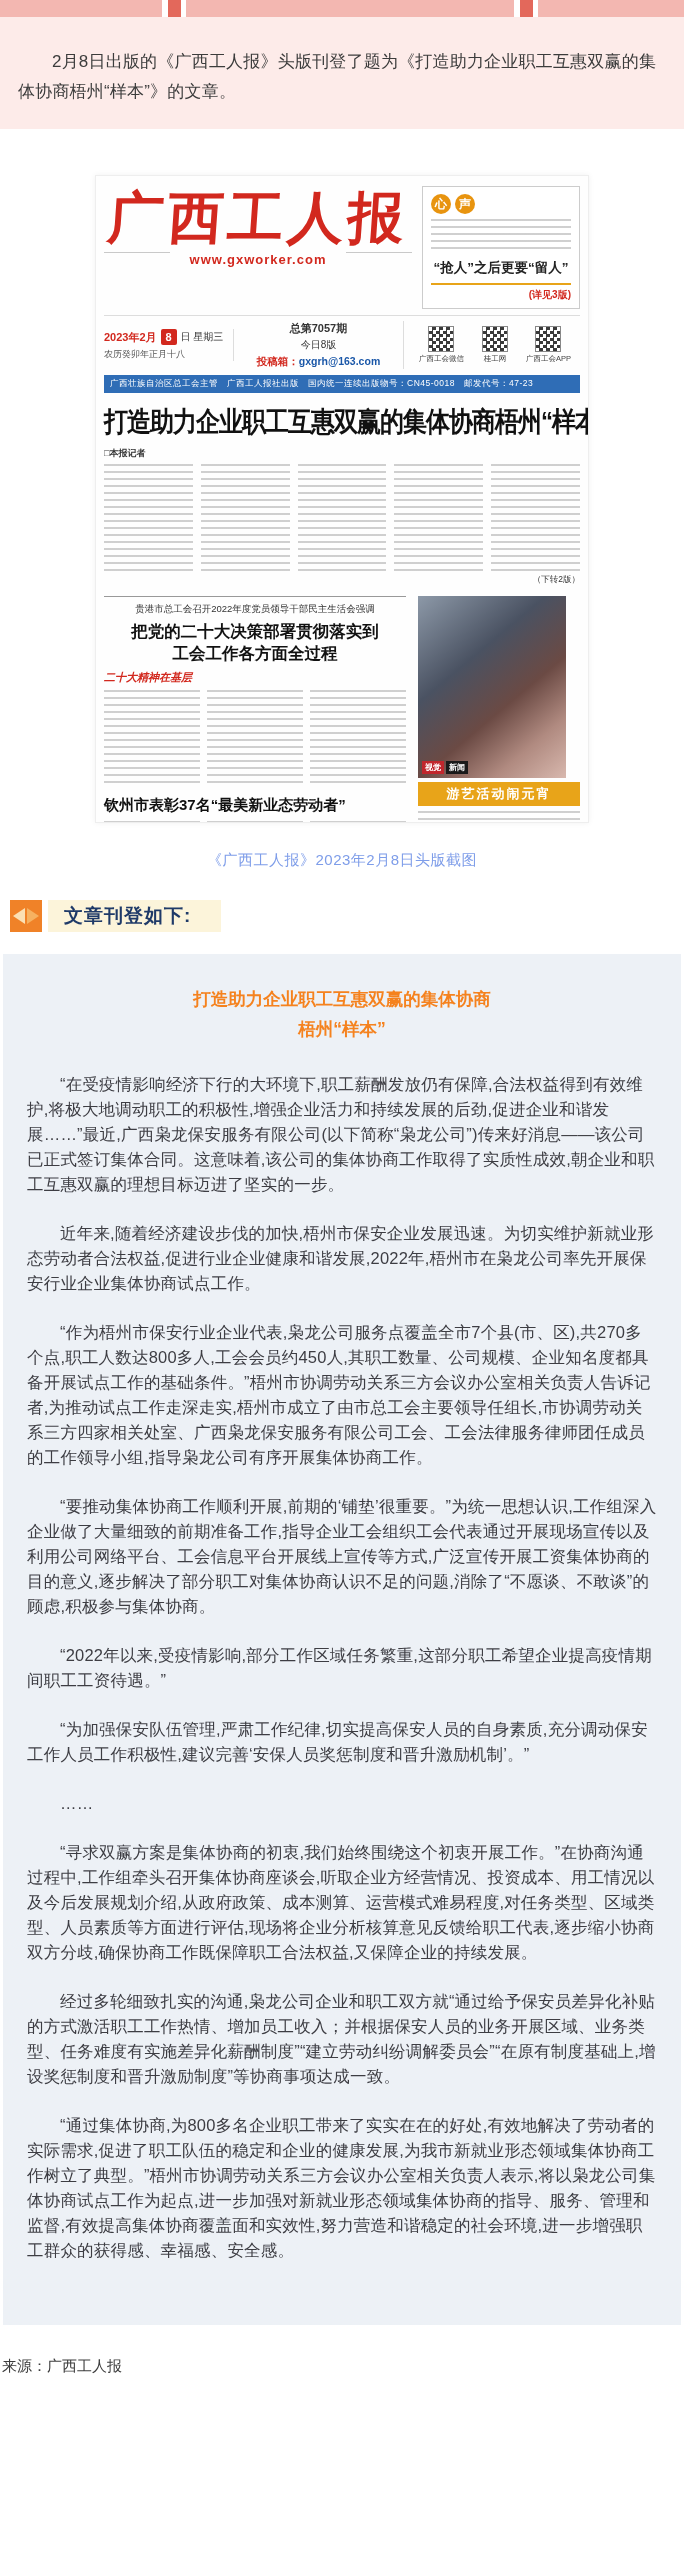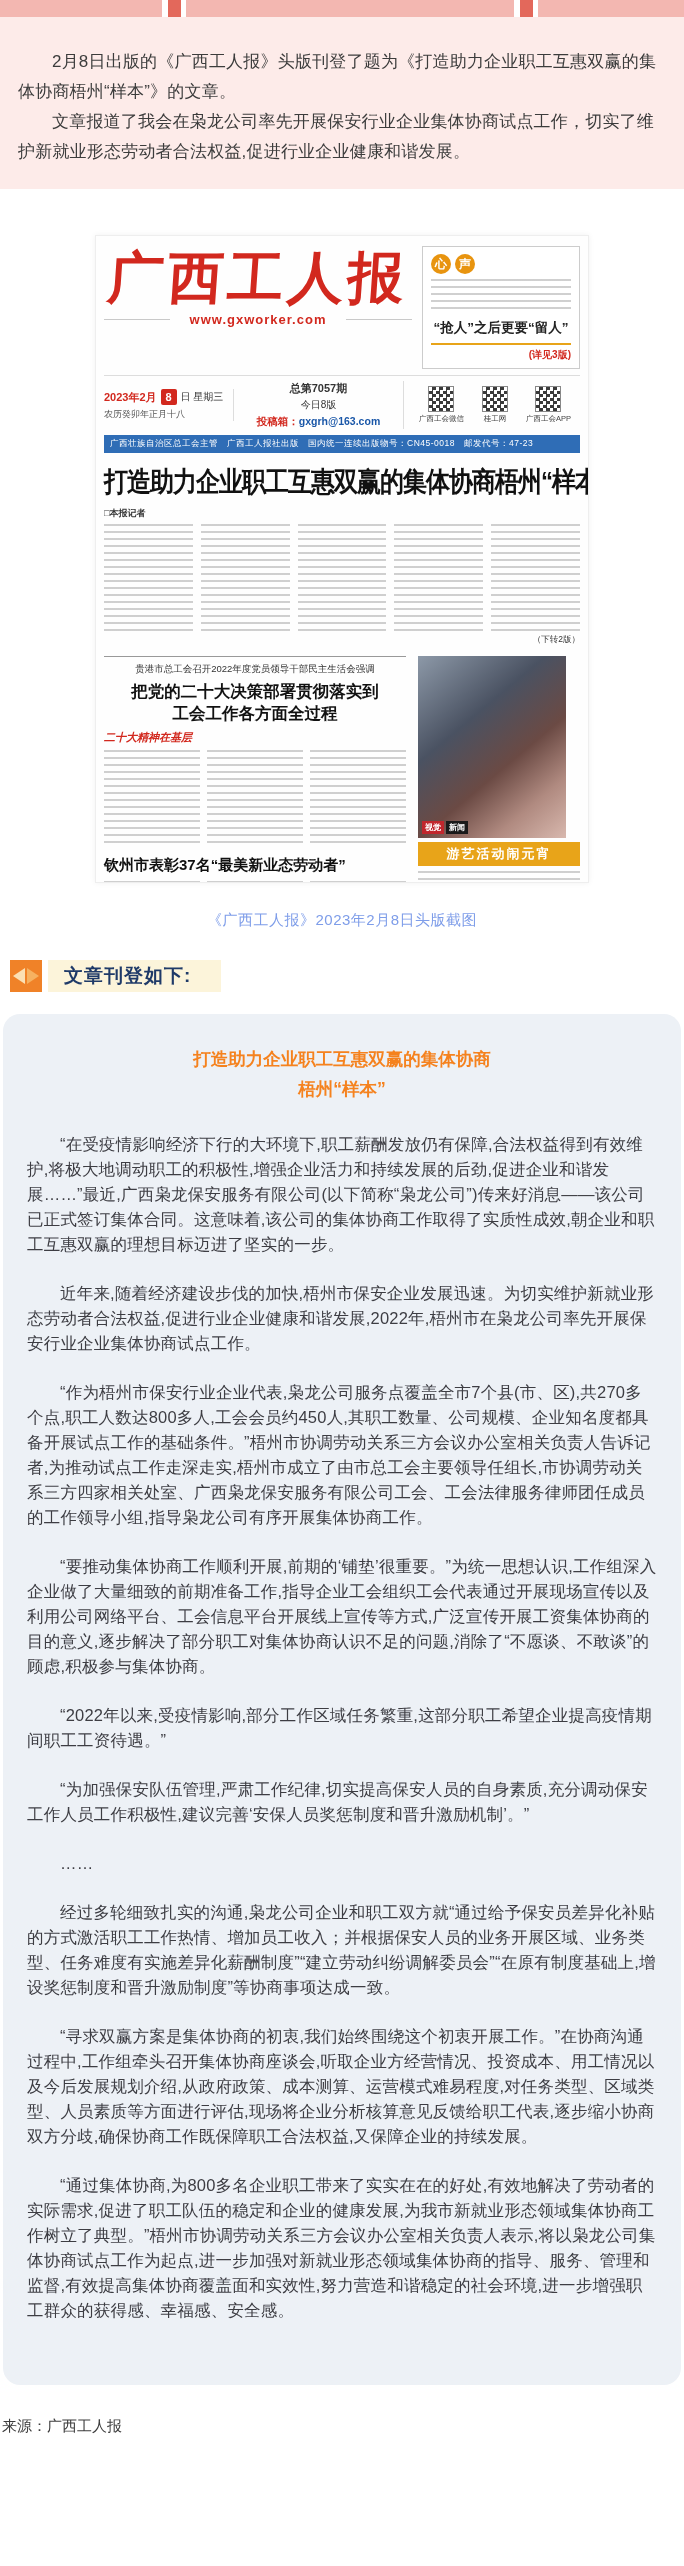--- a/index.html
+++ b/index.html
@@ -29,21 +29,21 @@
     width:494px; height:648px; background:#fefefe; border:1px solid #eeeeee;
     padding:10px 8px 6px 8px; overflow:hidden; box-shadow:0 0 6px rgba(0,0,0,0.06);
   }
   .np-top { display:flex; gap:10px; }
   .masthead-col { flex:1; }
   .masthead {
     font-family:"DejaVu Serif","Liberation Serif",serif;
     font-size:56px; font-weight:900; color:#d2281e; letter-spacing:4px;
     transform:skewX(-4deg); line-height:62px; text-align:center; white-space:nowrap;
   }
-  .site-row { display:flex; align-items:center; gap:20px; margin-top:4px; }
+  .site-row { display:flex; align-items:flex-start; gap:20px; margin-top:4px; }
   .site-row .rule { flex:1; height:1px; background:#c9c9c9; }
   .site-url { color:#d2281e; font-weight:bold; font-size:13px; letter-spacing:1px; }
 
   .xinsheng-box {
     width:158px; border:1px solid #cccccc; padding:7px 8px 6px 8px; background:#fff;
   }
   .badge-row { display:flex; gap:4px; margin-bottom:5px; }
   .o-badge {
     width:20px; height:20px; border-radius:50%; background:#e8940f; color:#fff;
     font-size:12px; font-weight:bold; display:flex; align-items:center; justify-content:center;
@@ -125,21 +125,21 @@
   }
   .sh-icon .d2 {
     position:absolute; right:3px; top:8px; width:0; height:0;
     border-top:8px solid transparent; border-bottom:8px solid transparent; border-left:12px solid #f6b160;
   }
   .sh-strip { background:#fcf4da; height:32px; display:flex; align-items:center; padding:0 30px 0 16px; margin-left:6px; }
   .sh-title { font-size:19px; font-weight:bold; color:#1f3a68; letter-spacing:1px; }
 
   
   .article-box {
-    margin:22px 3px 0 3px; background:#edf1f6; padding:30px 24px 38px 24px;border-radius:17px;
+    margin:22px 3px 0 3px; background:#edf1f6; padding:30px 24px 38px 24px;
   }
   .a-title { text-align:center; color:#f5821e; font-weight:bold; font-size:17.5px; line-height:30px; }
   .article-body { margin-top:28px; }
   .article-body p {
     font-size:16.5px; line-height:25px; color:#3d3d43; text-indent:2em;
     margin:24px 0; letter-spacing:0.2px;
   }
   .article-body p:first-child { margin-top:0; }
 
   
@@ -154,21 +154,20 @@
       <div class="band-tab"></div>
     </div>
   <div class="band-gap g2">
       <div class="band-tab"></div>
     </div>
 </div>
 
 <div class="intro-box">
 
 <p>2月8日出版的《广西工人报》头版刊登了题为《打造助力企业职工互惠双赢的集体协商梧州“样本”》的文章。</p>
-    <p>文章报道了我会在枭龙公司率先开展保安行业企业集体协商试点工作，切实了维护新就业形态劳动者合法权益,促进行业企业健康和谐发展。</p>
   </div>
 
 <div class="news-outer">
   <div class="newspaper">
     <div class="np-top">
       <div class="masthead-col">
         <div class="masthead">广西工人报</div>
         <div class="site-row">
           <div class="rule"></div>
           <div class="site-url">www.gxworker.com</div>
@@ -288,22 +287,22 @@
   </div>
   <div class="article-body">
 
   <p>“在受疫情影响经济下行的大环境下,职工薪酬发放仍有保障,合法权益得到有效维护,将极大地调动职工的积极性,增强企业活力和持续发展的后劲,促进企业和谐发展……”最近,广西枭龙保安服务有限公司(以下简称“枭龙公司”)传来好消息——该公司已正式签订集体合同。这意味着,该公司的集体协商工作取得了实质性成效,朝企业和职工互惠双赢的理想目标迈进了坚实的一步。</p>
       <p>近年来,随着经济建设步伐的加快,梧州市保安企业发展迅速。为切实维护新就业形态劳动者合法权益,促进行业企业健康和谐发展,2022年,梧州市在枭龙公司率先开展保安行业企业集体协商试点工作。</p>
       <p>“作为梧州市保安行业企业代表,枭龙公司服务点覆盖全市7个县(市、区),共270多个点,职工人数达800多人,工会会员约450人,其职工数量、公司规模、企业知名度都具备开展试点工作的基础条件。”梧州市协调劳动关系三方会议办公室相关负责人告诉记者,为推动试点工作走深走实,梧州市成立了由市总工会主要领导任组长,市协调劳动关系三方四家相关处室、广西枭龙保安服务有限公司工会、工会法律服务律师团任成员的工作领导小组,指导枭龙公司有序开展集体协商工作。</p>
       <p>“要推动集体协商工作顺利开展,前期的‘铺垫’很重要。”为统一思想认识,工作组深入企业做了大量细致的前期准备工作,指导企业工会组织工会代表通过开展现场宣传以及利用公司网络平台、工会信息平台开展线上宣传等方式,广泛宣传开展工资集体协商的目的意义,逐步解决了部分职工对集体协商认识不足的问题,消除了“不愿谈、不敢谈”的顾虑,积极参与集体协商。</p>
       <p>“2022年以来,受疫情影响,部分工作区域任务繁重,这部分职工希望企业提高疫情期间职工工资待遇。”</p>
       <p>“为加强保安队伍管理,严肃工作纪律,切实提高保安人员的自身素质,充分调动保安工作人员工作积极性,建议完善‘安保人员奖惩制度和晋升激励机制’。”</p>
       <p>……</p>
+      <p>“寻求双赢方案是集体协商的初衷,我们始终围绕这个初衷开展工作。”在协商沟通过程中,工作组牵头召开集体协商座谈会,听取企业方经营情况、投资成本、用工情况以及今后发展规划介绍,从政府政策、成本测算、运营模式难易程度,对任务类型、区域类型、人员素质等方面进行评估,现场将企业分析核算意见反馈给职工代表,逐步缩小协商双方分歧,确保协商工作既保障职工合法权益,又保障企业的持续发展。</p>
       <p>经过多轮细致扎实的沟通,枭龙公司企业和职工双方就“通过给予保安员差异化补贴的方式激活职工工作热情、增加员工收入；并根据保安人员的业务开展区域、业务类型、任务难度有实施差异化薪酬制度”“建立劳动纠纷调解委员会”“在原有制度基础上,增设奖惩制度和晋升激励制度”等协商事项达成一致。</p>
-      <p>“寻求双赢方案是集体协商的初衷,我们始终围绕这个初衷开展工作。”在协商沟通过程中,工作组牵头召开集体协商座谈会,听取企业方经营情况、投资成本、用工情况以及今后发展规划介绍,从政府政策、成本测算、运营模式难易程度,对任务类型、区域类型、人员素质等方面进行评估,现场将企业分析核算意见反馈给职工代表,逐步缩小协商双方分歧,确保协商工作既保障职工合法权益,又保障企业的持续发展。</p>
       <p>“通过集体协商,为800多名企业职工带来了实实在在的好处,有效地解决了劳动者的实际需求,促进了职工队伍的稳定和企业的健康发展,为我市新就业形态领域集体协商工作树立了典型。”梧州市协调劳动关系三方会议办公室相关负责人表示,将以枭龙公司集体协商试点工作为起点,进一步加强对新就业形态领域集体协商的指导、服务、管理和监督,有效提高集体协商覆盖面和实效性,努力营造和谐稳定的社会环境,进一步增强职工群众的获得感、幸福感、安全感。</p>
     </div>
 </div>
 
 <div class="page-footer">
   <div>来源：广西工人报</div>
 
 </div>
 
 </body></html>

